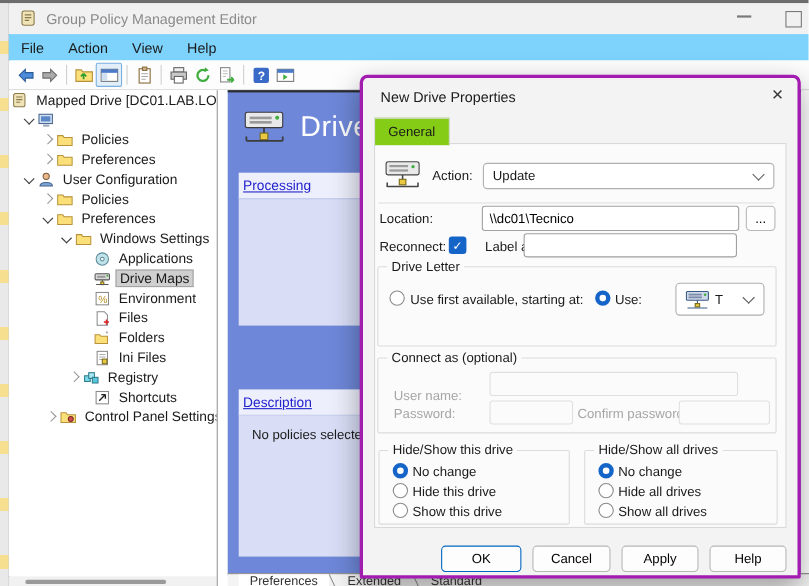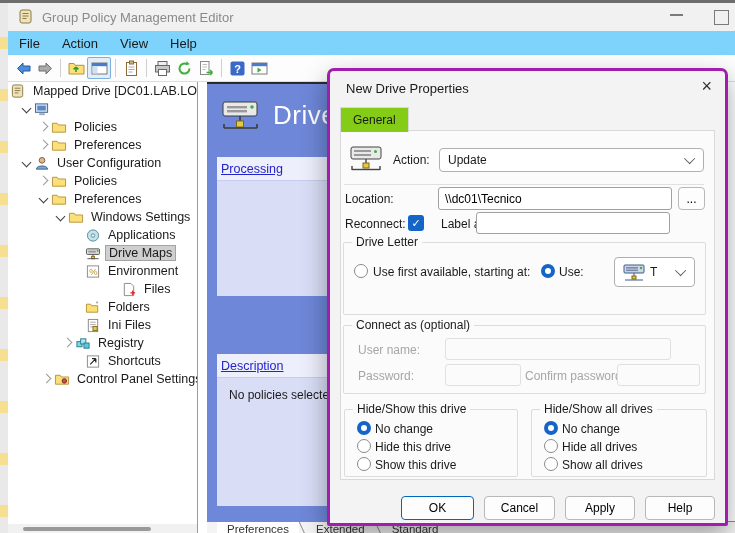--- a/index.html
+++ b/index.html
@@ -283,21 +283,21 @@
   <div class="trow" style="padding-left:63px">
     <span class="chev"></span>
     <span class="ticon">
         <svg viewBox="0 0 16 16">
           <rect x="2" y="2" width="12" height="12" fill="#fff" stroke="#888"></rect>
           <text x="4" y="12" font-size="10" fill="#b8922a" font-family="Liberation Sans,sans-serif">%</text>
         </svg>
       </span>
     <span class="tlabel">Environment</span>
   </div>
-  <div class="trow" style="padding-left:99px">
+  <div class="trow" style="padding-left:63px">
     <span class="chev"></span>
     <span class="ticon">
         <svg viewBox="0 0 16 16">
           <path d="M3 1.5 h7 l3 3 V14.5 H3z" fill="#fff" stroke="#888"></path>
           <path d="M9.5 11.5h5M12 9v5" stroke="#d22" stroke-width="1.4"></path>
         </svg>
       </span>
     <span class="tlabel">Files</span>
   </div>
   <div class="trow" style="padding-left:63px">
@@ -452,21 +452,21 @@
               <path d="M2 17 h18" stroke="#3a5a86"></path>
             </svg>
         </span>
         <span>T</span>
         <span class="carret"></span>
       </div>
     </div>
 
     <div class="grp" style="left:2px;top:194px;width:361px;height:67px">
       <span class="legend">Connect as (optional)</span>
-      <span class="lbl dis" style="left:14px;top:17px">User name:</span>
+      <span class="lbl dis" style="left:14px;top:27px">User name:</span>
       <input class="txt dis" style="left: 101px; top: 12px; width: 226px; height: 22px;" disabled="" value="">
       <span class="lbl dis" style="left:14px;top:43px">Password:</span>
       <input class="txt dis" style="left: 101px; top: 38px; width: 76px; height: 22px;" disabled="" value="">
       <span class="lbl dis" style="left:181px;top:43px">Confirm password:</span>
       <input class="txt dis" style="left: 273px; top: 38px; width: 83px; height: 22px;" disabled="" value="">
     </div>
 
     <div class="grp" style="left:3px;top:278px;width:172px;height:66px">
       <span class="legend" style="background:#fbfbfb">Hide/Show this drive</span>
       <span class="rad on" style="left:12px;top:11px"></span>

